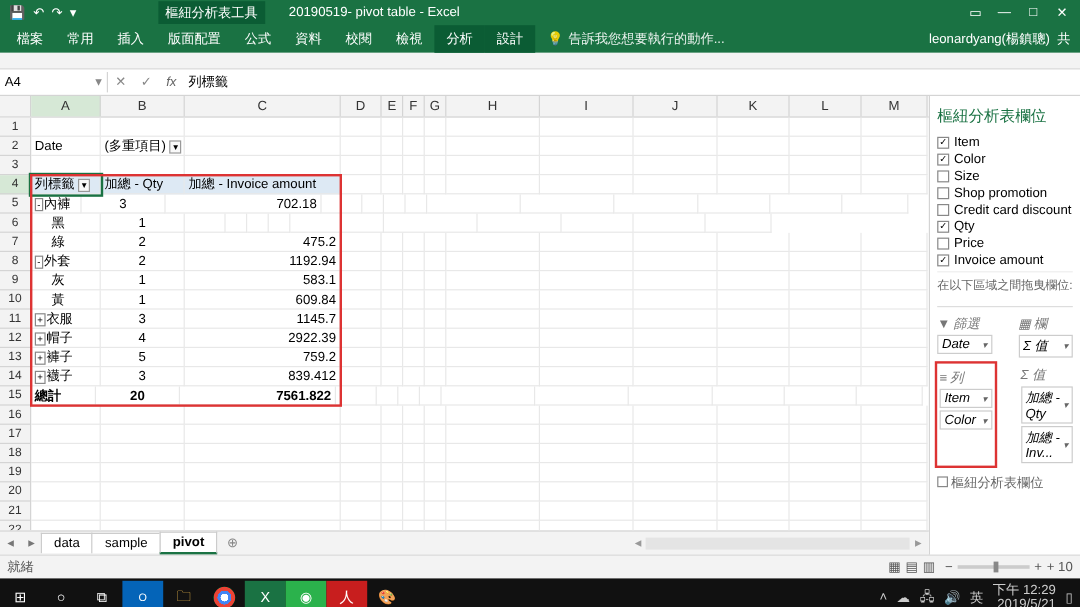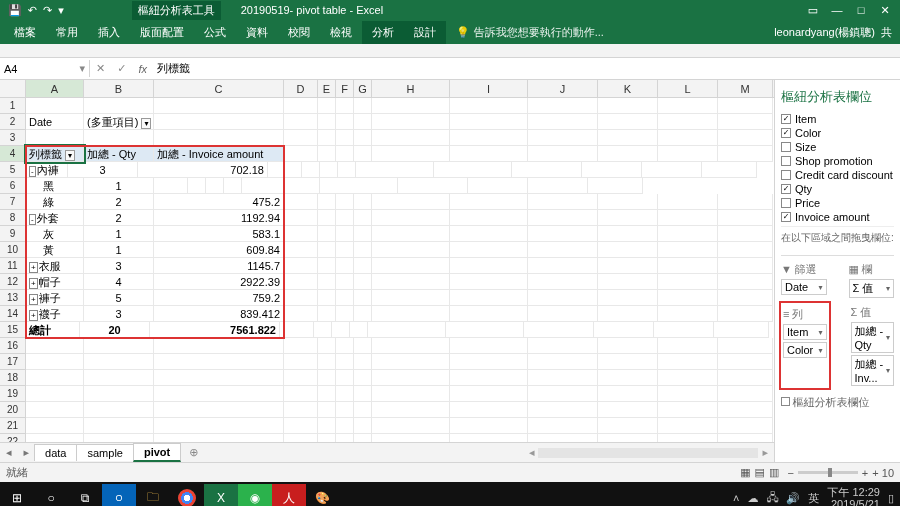--- a/index.html
+++ b/index.html
@@ -52,21 +52,21 @@
 .statusbar .zoom .track{width:60px;height:3px;background:#ccc;position:relative;}
 .statusbar .zoom .thumb{position:absolute;left:30px;top:-3px;width:4px;height:9px;background:#888;}
 .panel{width:125px;background:#fff;padding:4px 6px;overflow:hidden;}
 .panel .ptitle{font-size:13px;color:#1a7243;padding:4px 0;}
 .panel .psub{font-size:10px;color:#666;padding:4px 0;border-top:1px solid #eee;}
 .panel .search{border:1px solid #ccc;padding:2px 3px;margin:2px 0 6px;color:#999;font-size:10px;}
 .panel .flds{padding:2px 0;}
 .panel .fld{display:flex;align-items:center;gap:4px;padding:1px 0;font-size:10px;}
 .panel .fld .cb{width:10px;height:10px;border:1px solid #888;display:inline-flex;align-items:center;justify-content:center;font-size:8px;line-height:1;}
 .panel .areas{margin-top:6px;border-top:1px solid #ddd;padding-top:4px;}
-.panel .arow{display:flex;gap:22px;margin-bottom:3px;}
+.panel .arow{display:flex;gap:22px;margin-bottom:3px;font-style:italic;}
 .panel .abox{flex:1;font-size:10px;}
 .panel .abox .ahd{color:#777;font-size:9px;padding:2px 0;}
 .panel .abox .dd{border:1px solid #ccc;padding:1px 3px;display:flex;justify-content:space-between;align-items:center;font-size:10px;margin-bottom:2px;background:#fff;}
 .panel .abox .dd span:last-child{color:#666;font-size:8px;}
 .panel .rowred{border:2px solid #d33;padding:2px;margin:-2px;}
 .taskbar{height:32px;background:#111;display:flex;align-items:center;}
 .taskbar .tb{width:34px;height:28px;display:flex;align-items:center;justify-content:center;color:#fff;font-size:12px;}
 .taskbar .tb.excel{background:#1a7243;}
 .taskbar .tb.chrome{background:radial-gradient(circle,#fff 25%,#4285f4 26% 45%,#ea4335 46% 70%,#34a853 71%);border-radius:50%;width:18px;height:18px;margin:0 8px;}
 .taskbar .tb.outlook{background:#0464b8;font-size:9px;}

